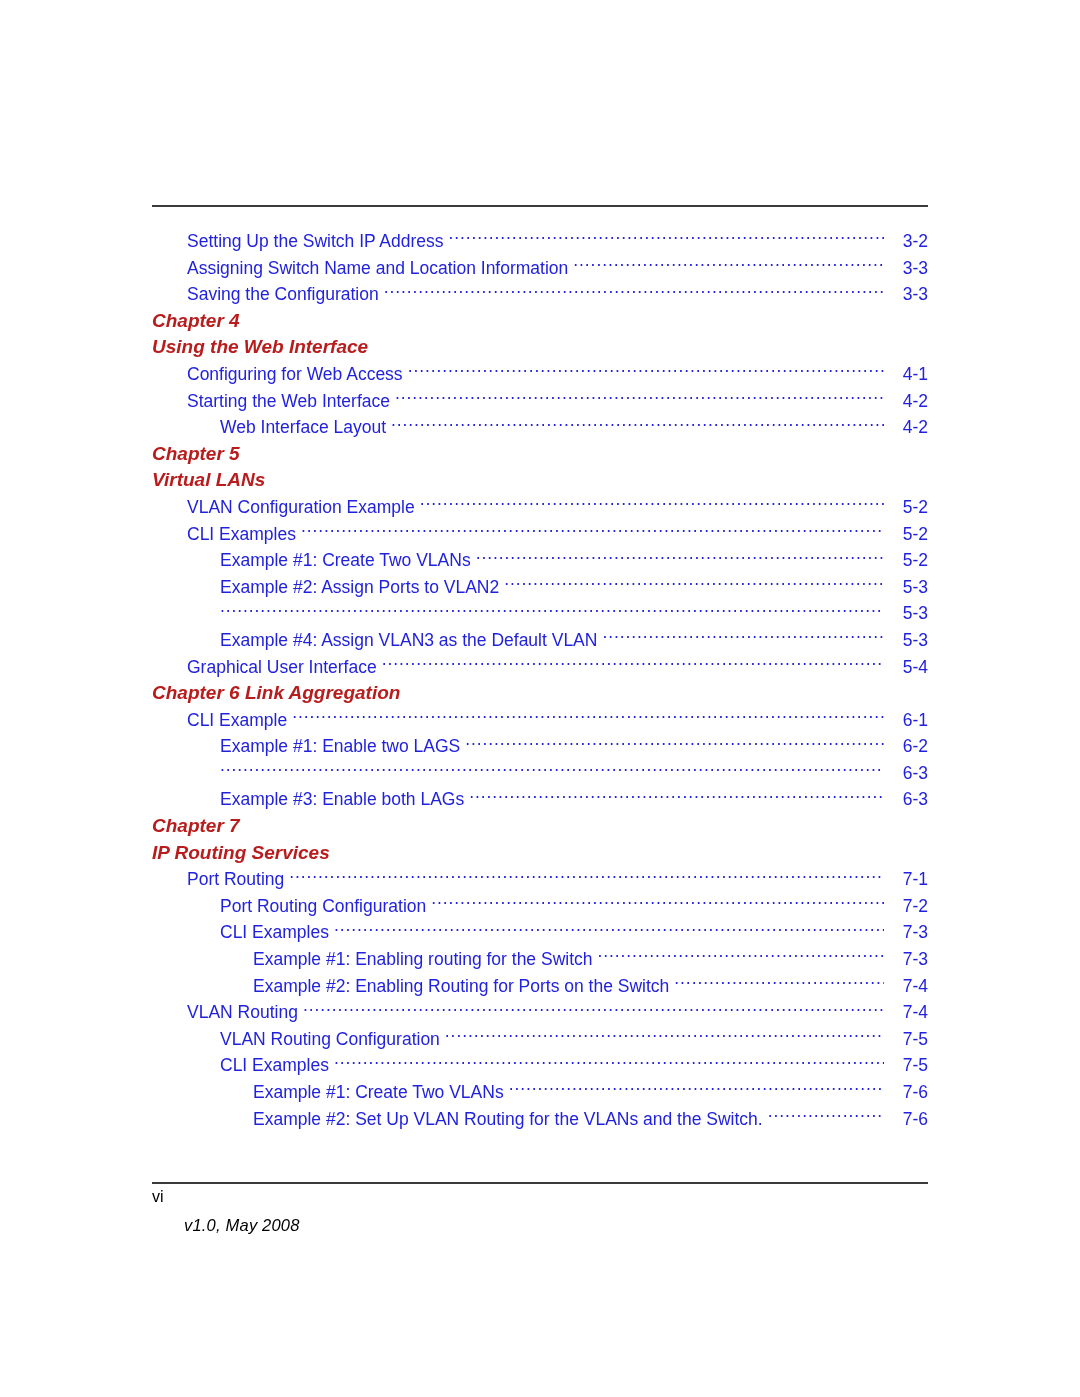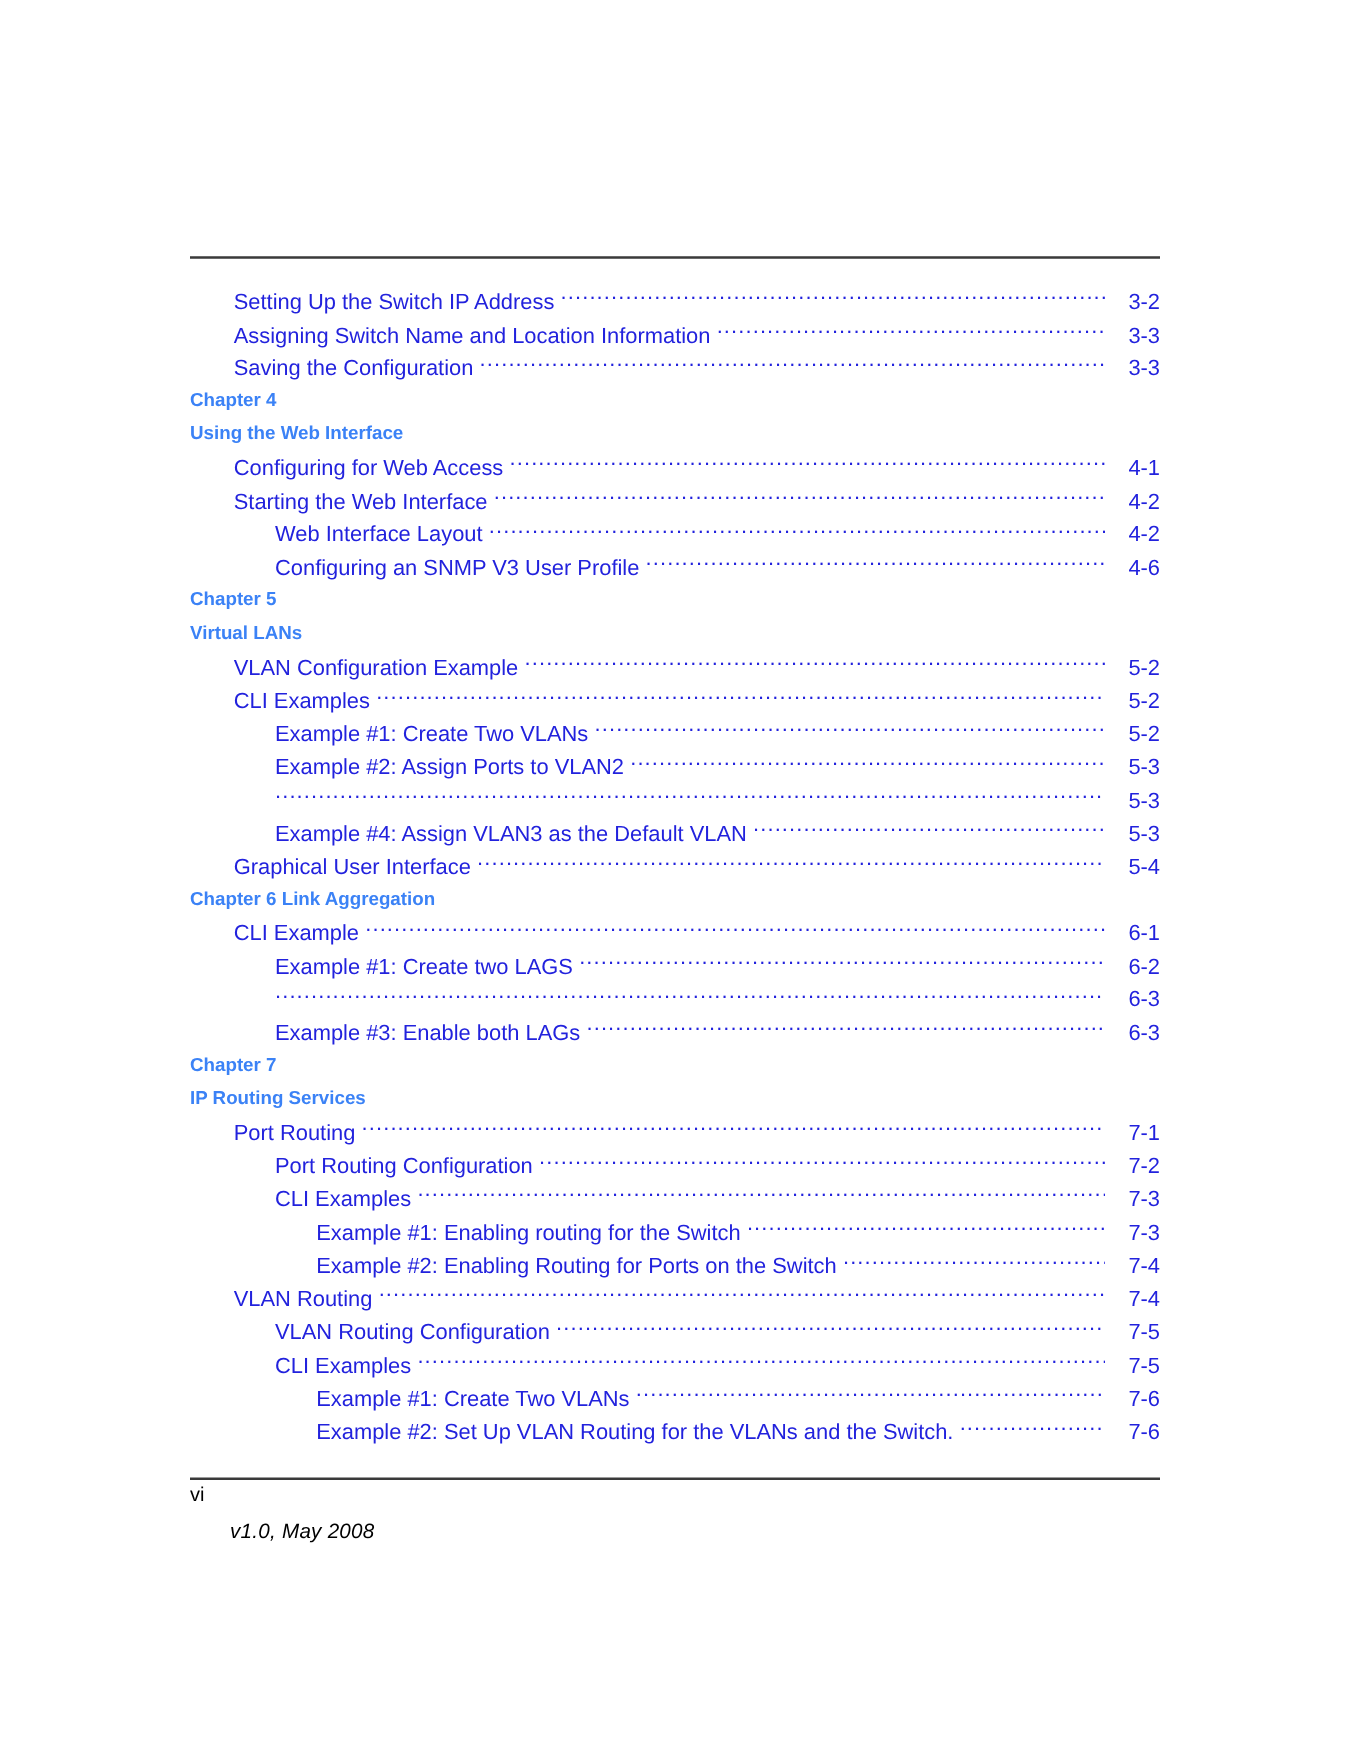--- a/index.html
+++ b/index.html
@@ -77,27 +77,28 @@
     padding-left: 1px;
   }
 
   
   .lvl1 { padding-left: 35px; }
   .lvl2 { padding-left: 68px; }
   .lvl3 { padding-left: 101px; }
 
   
   .chapter {
-    color: #3b82f6;
+    color: #b91c1c;
     font-weight: bold;
-    font-size: 15px;
+    font-size: 19px;
     line-height: 26.6px;
     height: 26.6px;
     padding-left: 0;
     white-space: nowrap;
+    font-style: italic;
   }
 
   
   .folio {
     position: absolute;
     left: 0;
     top: 1186px;
     font-size: 16px;
     line-height: 22px;
     color: #000000;
@@ -150,25 +151,20 @@
       <div class="entry lvl1">
         <span class="label">Starting the Web Interface</span>
         <span class="leader"></span>
         <span class="pageno">4-2</span>
       </div>
       <div class="entry lvl2">
         <span class="label">Web Interface Layout</span>
         <span class="leader"></span>
         <span class="pageno">4-2</span>
       </div>
-      <div class="entry lvl2">
-        <span class="label">Configuring an SNMP V3 User Profile</span>
-        <span class="leader"></span>
-        <span class="pageno">4-6</span>
-      </div>
       <div class="chapter">Chapter 5</div>
       <div class="chapter">Virtual LANs</div>
       <div class="entry lvl1">
         <span class="label">VLAN Configuration Example</span>
         <span class="leader"></span>
         <span class="pageno">5-2</span>
       </div>
       <div class="entry lvl1">
         <span class="label">CLI Examples</span>
         <span class="leader"></span>
@@ -198,21 +194,21 @@
         <span class="leader"></span>
         <span class="pageno">5-4</span>
       </div>
       <div class="chapter">Chapter 6 Link Aggregation</div>
       <div class="entry lvl1">
         <span class="label">CLI Example</span>
         <span class="leader"></span>
         <span class="pageno">6-1</span>
       </div>
       <div class="entry lvl2">
-        <span class="label">Example #1: Create two LAGS</span>
+        <span class="label">Example #1: Enable two LAGS</span>
         <span class="leader"></span>
         <span class="pageno">6-2</span>
       </div>
       <div class="entry lvl2">
         <span class="leader"></span>
         <span class="pageno">6-3</span>
       </div>
       <div class="entry lvl2">
         <span class="label">Example #3: Enable both LAGs</span>
         <span class="leader"></span>

